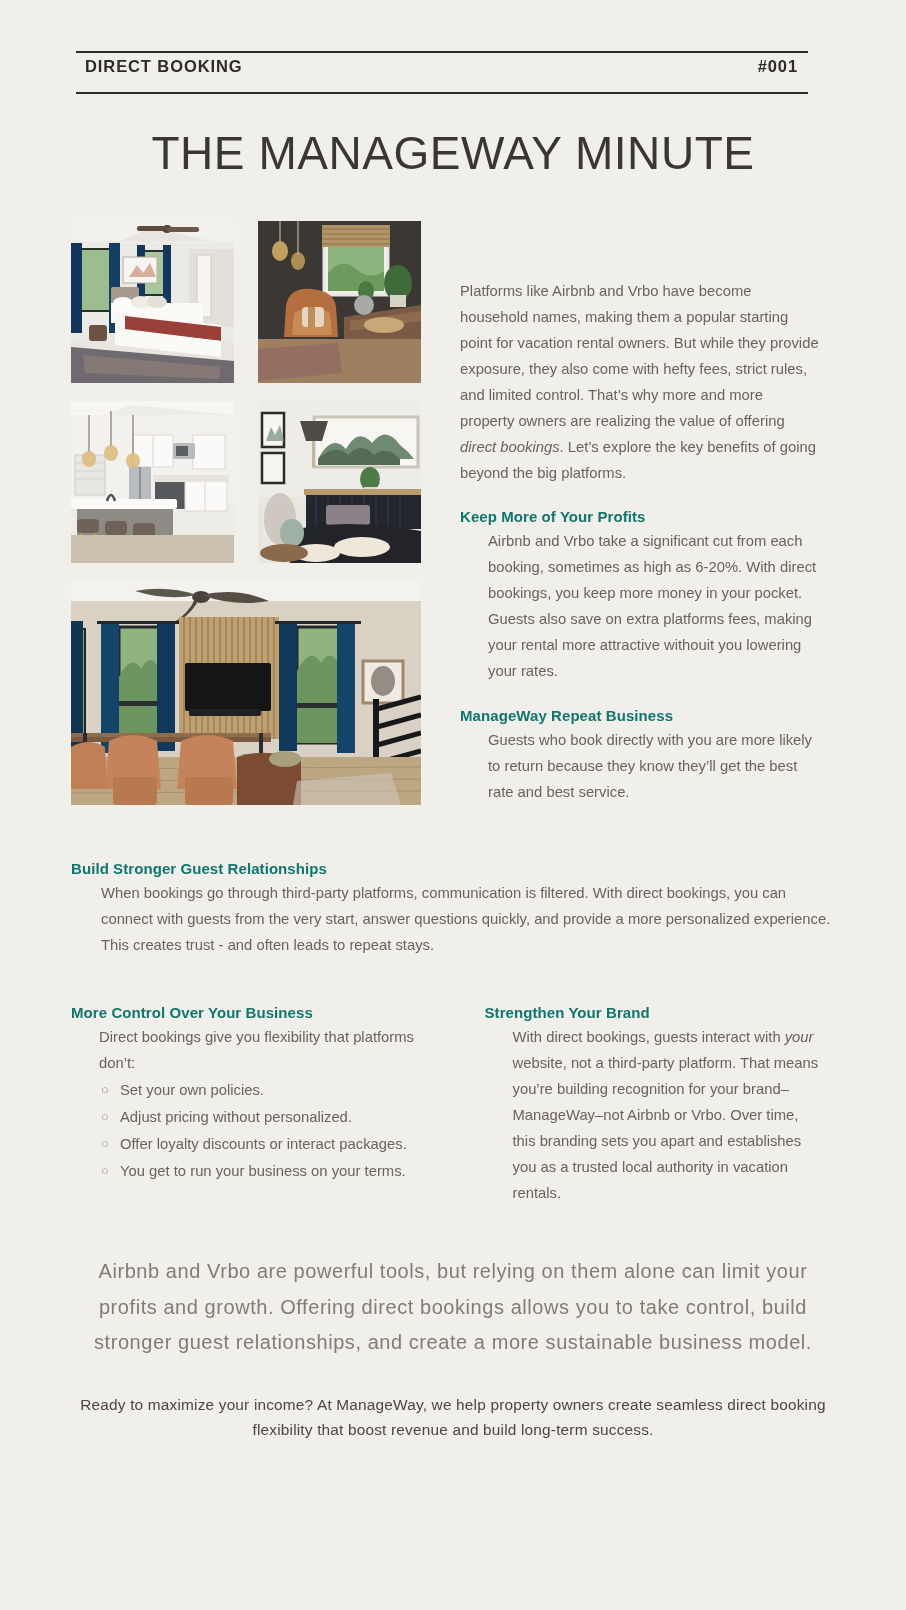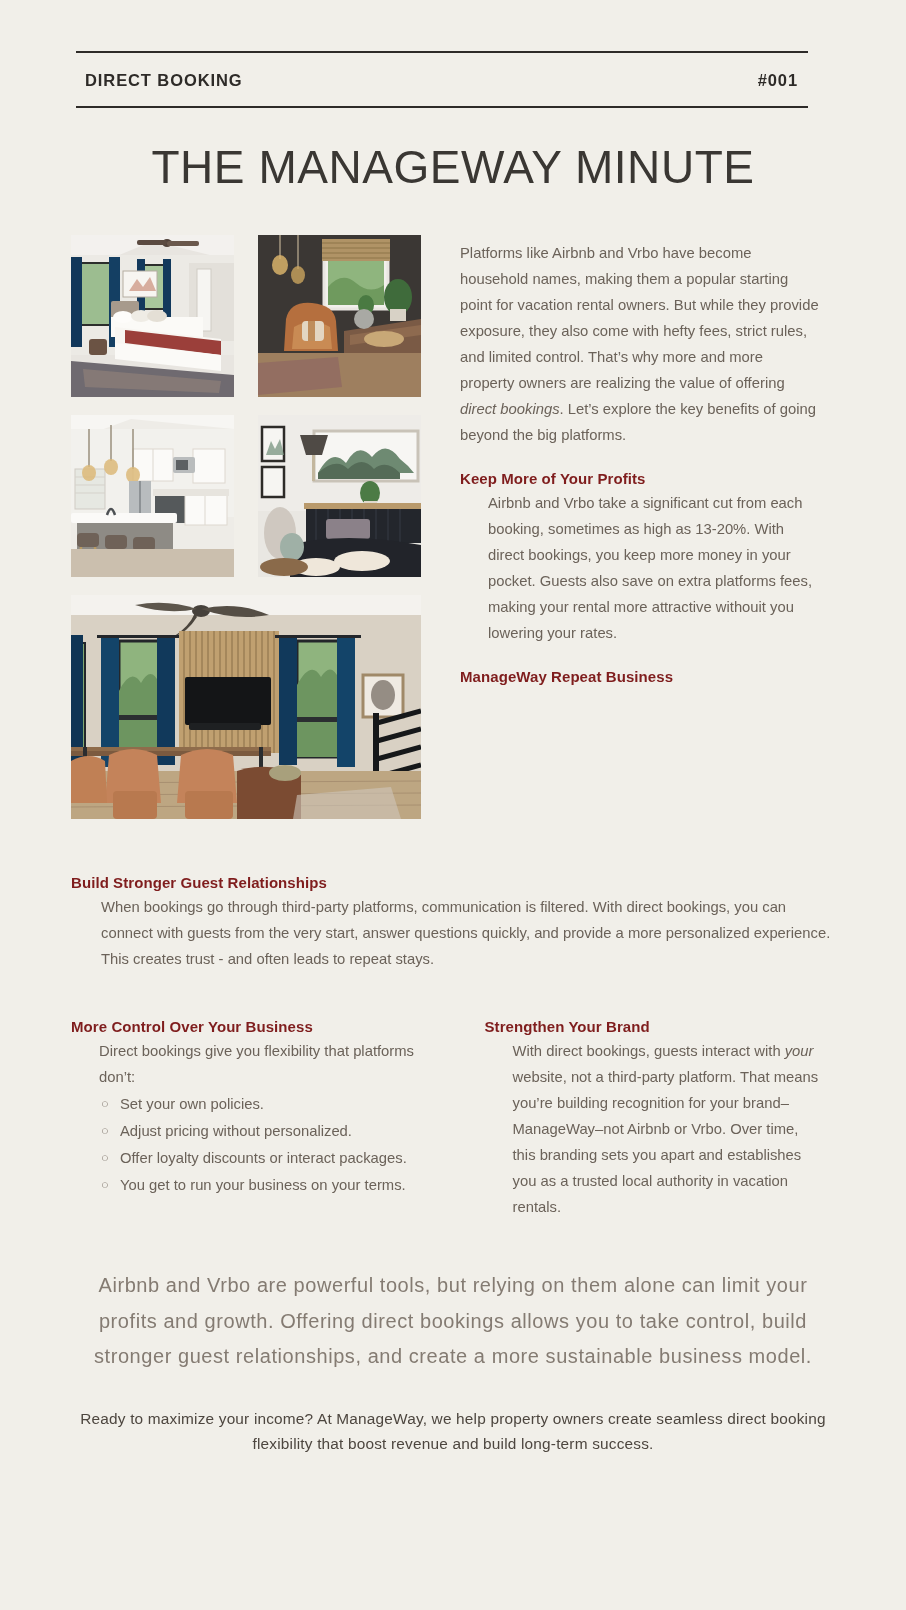--- a/index.html
+++ b/index.html
@@ -31,21 +31,21 @@
   .rule {
     border: 0;
     border-top: 2px solid #2e2b28;
     height: 0;
     line-height: 0;
   }
   .masthead-row {
     display: flex;
     justify-content: space-between;
     align-items: center;
-    padding: 18px 10px 16px 9px;
+    padding: 4px 10px 16px 9px;
   }
   .kicker, .issue {
     font-size: 16.5px;
     font-weight: 700;
     letter-spacing: 0.055em;
     color: #2e2b28;
   }
 
   
   .title {
@@ -58,21 +58,21 @@
     letter-spacing: 0.012em;
     color: #3a3733;
   }
 
   
   .top-section {
     display: flex;
     gap: 0;
     margin: 42px 0 0 0;
     padding: 0 86px 0 71px;
-    align-items: flex-start;
+    align-items: flex-end;
   }
 
   .gallery { width: 350px; flex: none; }
 
   .photo-grid {
     display: grid;
     grid-template-columns: 163px 163px;
     gap: 18px 24px;
   }
 
@@ -98,21 +98,21 @@
     color: #6b6259;
     font-weight: 400;
   }
 
   .intro { margin-bottom: 0; }
 
   .block { margin-top: 22px; }
   .block-title {
     font-size: 15px;
     font-weight: 700;
-    color: #7f1d1d;
+    color: #0f766e;
     margin-bottom: 3px;
     letter-spacing: 0.005em;
   }
   .block-body { padding-left: 28px; }
 
   
   .full-block {
     margin: 55px 71px 0 71px;
   }
   .full-block .block-body { padding-left: 30px; }
@@ -467,25 +467,26 @@
           <path d="M226 200 L320 192 L330 224 L222 224 Z" fill="#cfc7bb" opacity=".6"></path>
         </svg>
       </div>
     </div>
 
     <div class="copy-col">
       <p class="intro"><span>Platforms like Airbnb and Vrbo have become household names, making them a popular starting point for vacation rental owners. But while they provide exposure, they also come with hefty fees, strict rules, and limited control. That’s why more and more property owners are realizing the value of offering </span><em>direct bookings</em><span>. Let’s explore the key benefits of going beyond the big platforms.</span></p>
 
       <div class="block">
         <div class="block-title">Keep More of Your Profits</div>
-        <p class="block-body">Airbnb and Vrbo take a significant cut from each booking, sometimes as high as 13-20%. With direct bookings, you keep more money in your pocket. Guests also save on extra platforms fees, making your rental more attractive withouit you lowering your rates.</p>
+        <p class="block-body">Airbnb and Vrbo take a significant cut from each booking, sometimes as high as 6-20%. With direct bookings, you keep more money in your pocket. Guests also save on extra platforms fees, making your rental more attractive withouit you lowering your rates.</p>
       </div>
 
       <div class="block">
         <div class="block-title">ManageWay Repeat Business</div>
+        <p class="block-body">Guests who book directly with you are more likely to return because they know they’ll get the best rate and best service.</p>
       </div>
     </div>
   </div>
 
   <div class="full-block">
     <div class="block-title">Build Stronger Guest Relationships</div>
     <p class="block-body">When bookings go through third-party platforms, communication is filtered. With direct bookings, you can connect with guests from the very start, answer questions quickly, and provide a more personalized experience. This creates trust - and often leads to repeat stays.</p>
   </div>
 
   <div class="two-col">

